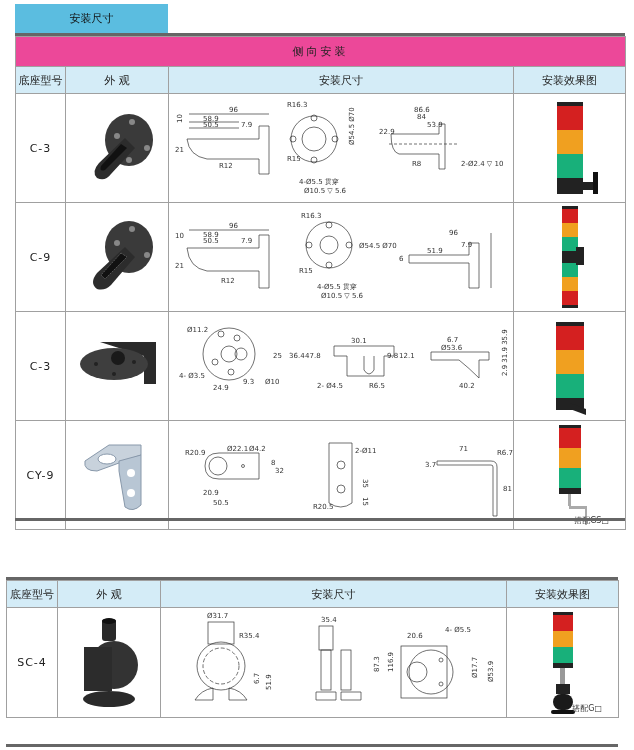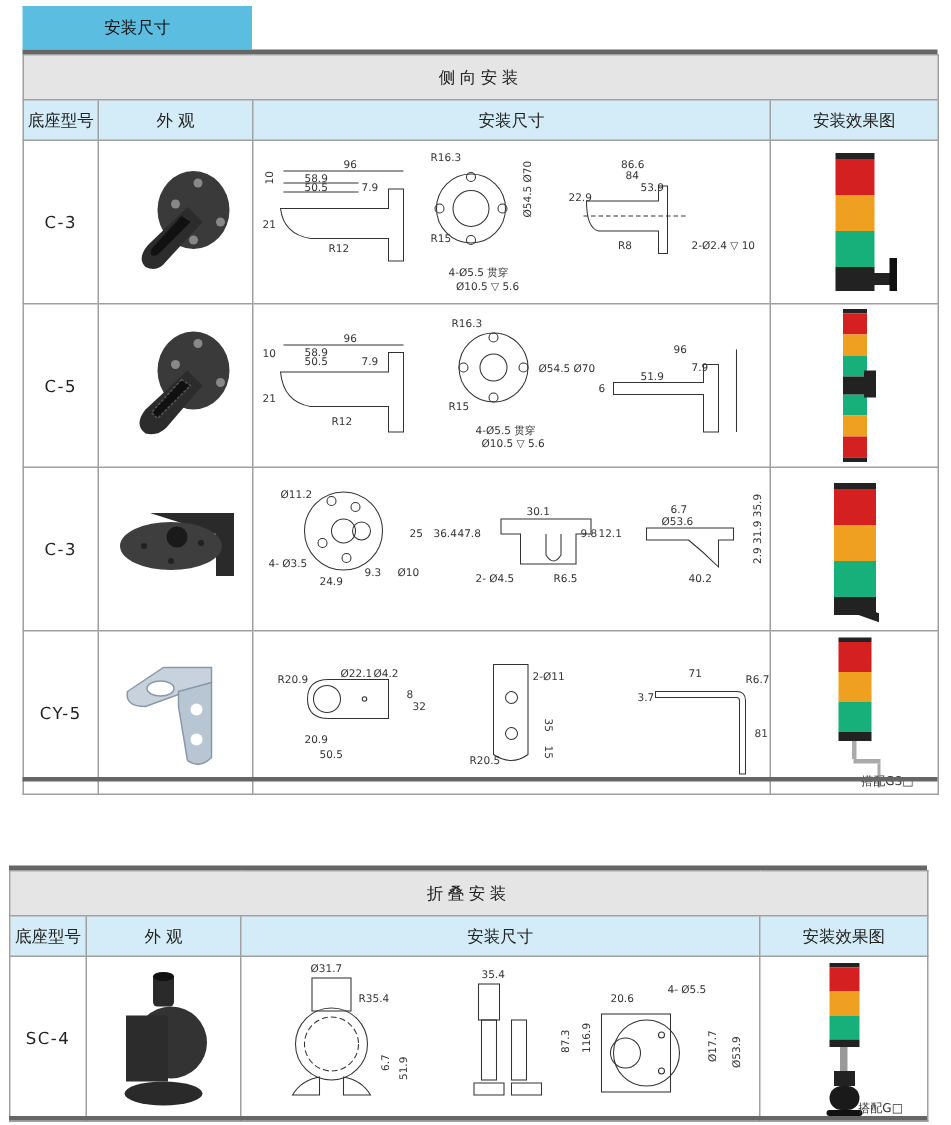--- a/index.html
+++ b/index.html
@@ -1,20 +1,20 @@
 <!DOCTYPE html>
 <html><head>
 <meta charset="utf-8">
 <style>
 *{box-sizing:border-box;margin:0;padding:0}
 body{width:634px;height:750px;background:#fff;font-family:"DejaVu Sans",sans-serif;position:relative;overflow:hidden;color:#222}
 .tab{position:absolute;left:15px;top:4px;width:153px;height:29px;background:#5bbde0;font-size:11px;display:flex;align-items:center;justify-content:center;color:#111}
 .tbl{position:absolute;border-collapse:collapse;table-layout:fixed}
 .tbl td{border:1px solid #a0a0a0;text-align:center;vertical-align:middle;font-size:11px}
-.tbl .sect td{background:#e5e5e5;height:30px;font-size:11px;letter-spacing:3px}
+.tbl .sect td{background:#ec4899;height:30px;font-size:11px;letter-spacing:3px}
 .tbl .hdr td{background:#d4ecf7;height:27px}
 .topbar{position:absolute;height:3px;background:#666}
 .botbar{position:absolute;height:3px;background:#666}
 .model{font-size:11px;letter-spacing:1px}
 .photo{display:flex;align-items:center;justify-content:center;height:100%}
 .tower{display:flex;flex-direction:column;align-items:center}
 .note{position:absolute;right:16px;bottom:3px;font-size:8px;color:#333}
 </style>
 </head>
 <body>
@@ -105,21 +105,21 @@
               <div style="width:26px;height:16px;background:#222;position:relative">
                 <div style="position:absolute;left:20px;top:4px;width:18px;height:8px;background:#222"></div>
                 <div style="position:absolute;left:36px;top:-6px;width:5px;height:22px;background:#111"></div>
               </div>
             </div>
           </div>
         </td>
 </tr>
 
 <tr style="height:107px">
-<td class="model">C-5</td>
+<td class="model">C-9</td>
 <td>
           <div class="photo">
             <svg width="80" height="80">
               <ellipse cx="52" cy="30" rx="24" ry="26" fill="#3a3a3a"></ellipse>
               <circle cx="55" cy="12" r="3" fill="#888"></circle>
               <circle cx="70" cy="38" r="3" fill="#888"></circle>
               <circle cx="40" cy="26" r="3" fill="#888"></circle>
               <path d="M48 30 L20 56 Q12 66 20 72 Q28 74 34 68 L58 40Z" fill="#2c2c2c"></path>
               <path d="M44 36 L24 58 L28 62 L50 40Z" fill="#111" stroke="#555" stroke-dasharray="2 1"></path>
             </svg>
@@ -236,21 +236,21 @@
               <div style="width:28px;height:24px;background:#18b07a"></div>
               <div style="width:28px;height:12px;background:#222;position:relative">
                 <div style="position:absolute;left:14px;top:8px;width:16px;height:6px;background:#222;transform:skewY(20deg)"></div>
               </div>
             </div>
           </div>
         </td>
 </tr>
 
 <tr style="height:107px">
-<td class="model">CY-5</td>
+<td class="model">CY-9</td>
 <td>
           <div class="photo">
             <svg width="80" height="80">
               <path d="M8 26 L32 10 L64 10 L64 20 L20 36 Q6 36 8 26Z" fill="#c8d2dc" stroke="#8898aa"></path>
               <ellipse cx="30" cy="24" rx="9" ry="5" fill="#fff" stroke="#8898aa"></ellipse>
               <path d="M42 26 L64 20 L64 70 Q56 78 48 72 L42 36Z" fill="#b8c6d4" stroke="#8898aa"></path>
               <circle cx="54" cy="38" r="4" fill="#fff"></circle>
               <circle cx="54" cy="58" r="4" fill="#fff"></circle>
             </svg>
           </div>
@@ -307,23 +307,20 @@
 
 <div class="topbar" style="left:6px;top:577px;width:612px"></div>
 <table class="tbl" style="left:6px;top:580px;width:612px">
 <colgroup>
       <col style="width:51px">
       <col style="width:103px">
       <col style="width:346px">
       <col style="width:112px">
     </colgroup>
 <tbody>
-      <tr class="sect">
-        <td colspan="4">折叠安装</td>
-      </tr>
 <tr class="hdr">
 <td>底座型号</td>
 <td>外 观</td>
 <td>安装尺寸</td>
 <td>安装效果图</td>
 </tr>
 <tr style="height:106px">
 <td class="model">SC-4</td>
 <td>
           <div class="photo">

